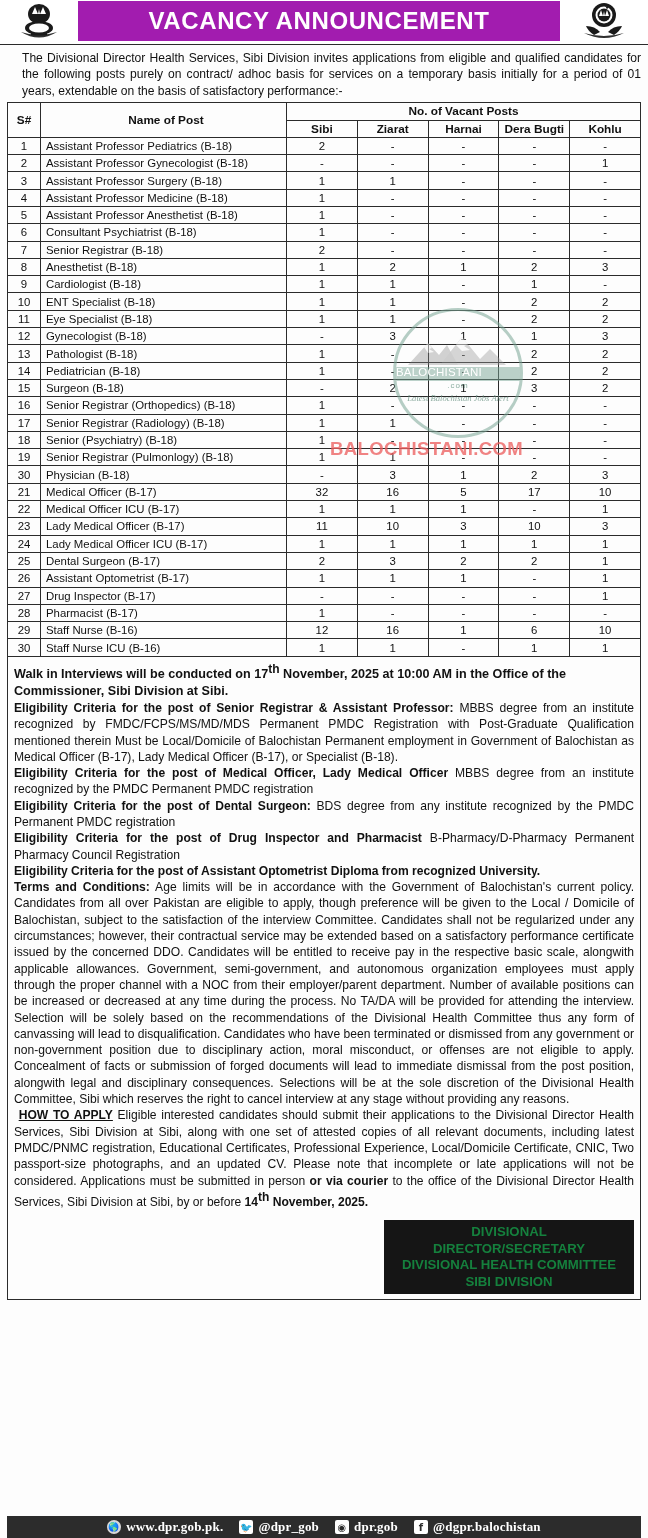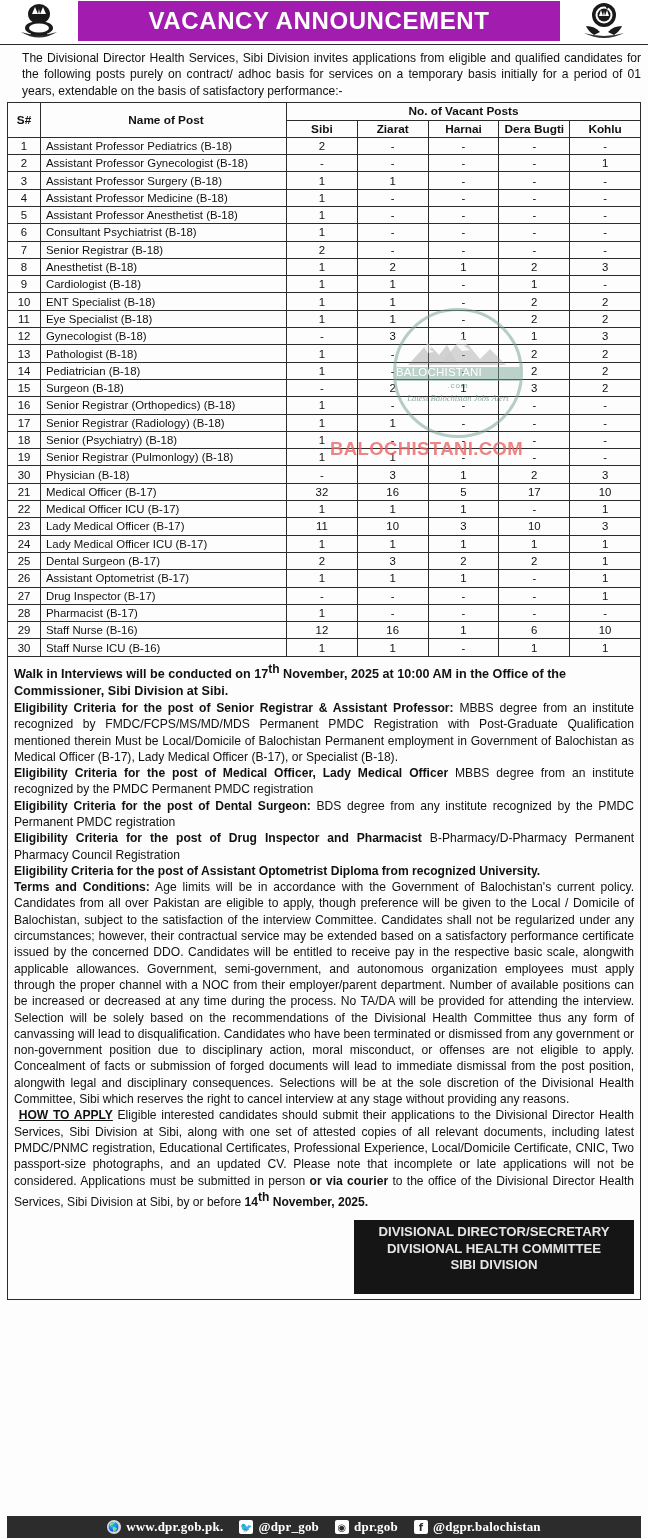--- a/index.html
+++ b/index.html
@@ -112,27 +112,27 @@
   }
 
   
   .sig-wrap {
     display: flex;
     justify-content: flex-end;
     margin-top: 10px;
   }
   .sig-block {
     background: #151515;
-    color: #e5e5e5;
+    color: #15803d;
     text-align: center;
     font-weight: bold;
     font-size: 13.2px;
     line-height: 16.5px;
-    padding: 4px 14px 20px 14px;
-    width: 280px;
+    padding: 4px 14px 4px 14px;
+    width: 250px;
     box-sizing: border-box;
   }
   .prq-row {
     display: flex;
     align-items: flex-end;
     margin-top: -32px;
   }
   .prq {
     font-weight: bold;
     font-size: 13.4px;

